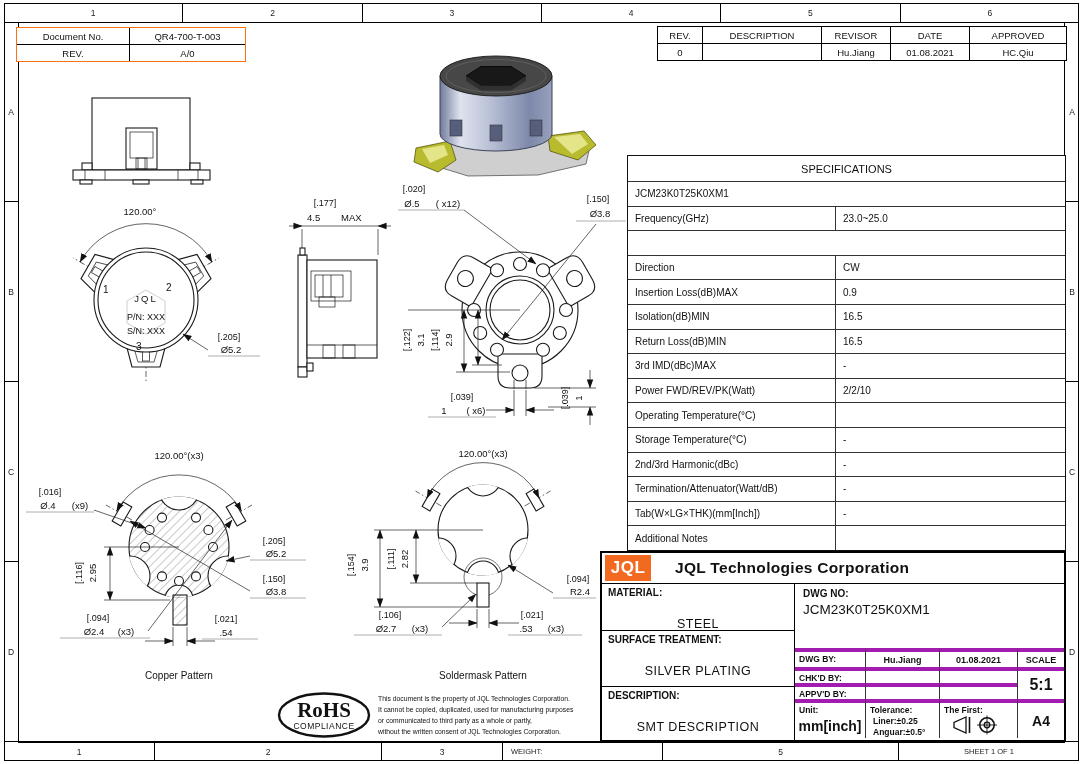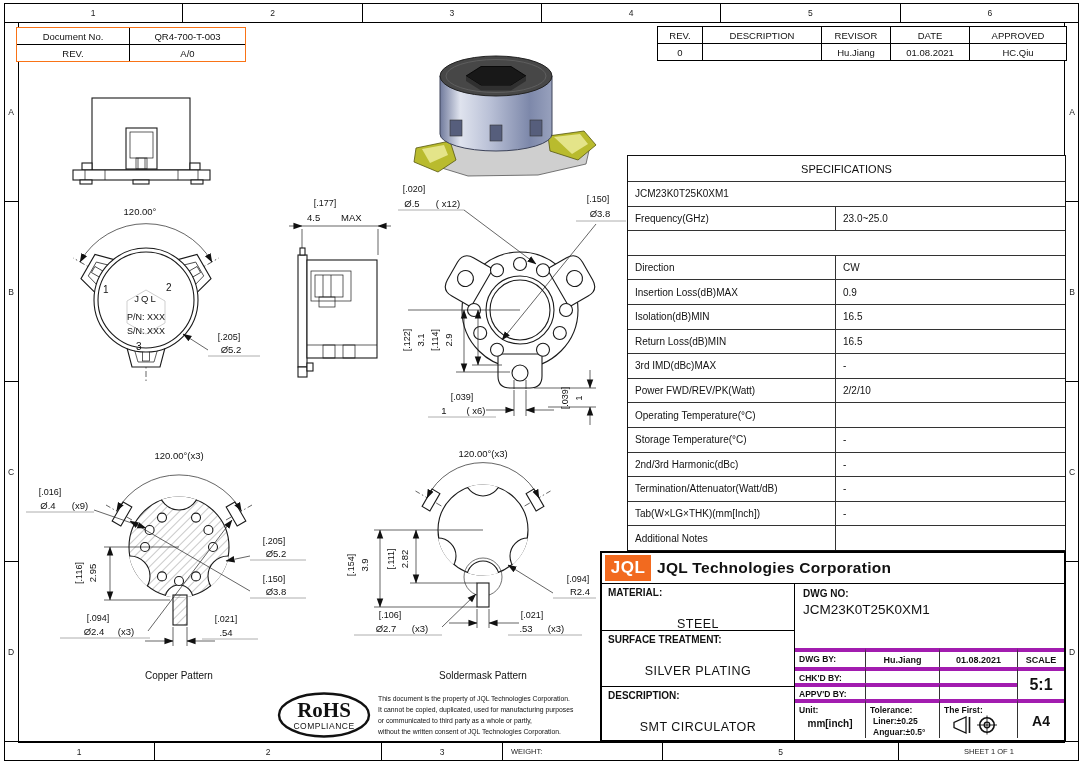--- a/index.html
+++ b/index.html
@@ -38,21 +38,21 @@
   .spec-title{height:25px;display:flex;align-items:center;justify-content:center;font-size:11px;}
   .spec-row{flex:1;display:flex;border-top:1px solid #333;}
   .spec-label{width:208px;border-right:1px solid #333;display:flex;align-items:center;padding-left:7px;font-size:10px;box-sizing:border-box;}
   .spec-full{flex:1;}
   .spec-value{flex:1;display:flex;align-items:center;padding-left:7px;font-size:10px;}
   
   .tb{position:absolute;left:600px;top:551px;width:466px;height:191px;border:2px solid #000;background:#fff;box-sizing:border-box;}
   .tb-header{position:absolute;left:0;top:0;width:100%;height:31px;border-bottom:1.5px solid #000;display:flex;align-items:center;box-sizing:border-box;}
   .tb-logo{width:46px;height:26px;margin-left:3px;background:#F26A1F;color:#fff;font-weight:800;
            font-size:17px;display:flex;align-items:center;justify-content:center;letter-spacing:.5px;}
-  .tb-company{margin-left:6px;font-size:15.5px;font-weight:bold;letter-spacing:.3px;}
+  .tb-company{margin-left:24px;font-size:15.5px;font-weight:bold;letter-spacing:.3px;}
   .tb-left{position:absolute;left:0;top:31px;width:192px;height:156px;}
   .tb-sec{border-bottom:1.5px solid #000;box-sizing:border-box;}
   .tb-sec:last-child{border-bottom:none;}
   .tb-sec .lbl{font-size:10px;font-weight:bold;padding:3px 0 0 6px;}
   .tb-sec .val{text-align:center;font-size:12.5px;margin-top:19px;letter-spacing:.5px;}
   .tb-right{position:absolute;left:192px;top:31px;width:271px;height:156px;border-left:1.5px solid #000;box-sizing:border-box;}
   .tb-dwgno{position:absolute;left:0;top:0;width:100%;height:64px;}
   .tb-dwgno .lbl{font-size:10px;font-weight:bold;padding:4px 0 0 8px;}
   .tb-dwgno .val{font-size:13.5px;padding:3px 0 0 8px;}
   .tbc{position:absolute;box-sizing:border-box;font-size:8.5px;border-top:4px solid #a21caf;font-weight:bold;}
@@ -524,21 +524,21 @@
       <div class="tb-sec" style="height:47px">
         <div class="lbl">MATERIAL:</div>
         <div class="val">STEEL</div>
       </div>
       <div class="tb-sec" style="height:56px">
         <div class="lbl">SURFACE TREATMENT:</div>
         <div class="val">SILVER PLATING</div>
       </div>
       <div class="tb-sec" style="height:50px">
         <div class="lbl">DESCRIPTION:</div>
-        <div class="val">SMT CIRCULATOR</div>
+        <div class="val">SMT DESCRIPTION</div>
       </div>
     </div>
     <div class="tb-right">
       <div class="tb-dwgno">
         <div class="lbl">DWG NO:</div>
         <div class="val">JCM23K0T25K0XM1</div>
       </div>
 
       <div class="tbc" style="left:0;top:64px;width:70px;height:19px">
           <div class="in">DWG BY:</div>
@@ -552,21 +552,21 @@
       <div class="tbc bl" style="left:70px;top:83px;width:74px;height:16px"></div>
       <div class="tbc bl" style="left:144px;top:83px;width:78px;height:16px"></div>
       <div class="tbc" style="left:0;top:99px;width:70px;height:16px">
           <div class="in">APPV'D BY:</div>
         </div>
       <div class="tbc bl" style="left:70px;top:99px;width:74px;height:16px"></div>
       <div class="tbc bl" style="left:144px;top:99px;width:78px;height:16px"></div>
       <div class="tbc bl center" style="left:222px;top:83px;width:47px;height:32px;font-size:16px">5:1</div>
       <div class="tbc" style="left:0;top:115px;width:70px;height:39px">
         <div class="in">Unit:</div>
-        <div style="text-align:center;font-size:10px;margin-top:3px">mm[inch]</div>
+        <div style="text-align:center;font-size:14px;margin-top:3px">mm[inch]</div>
       </div>
       <div class="tbc bl" style="left:70px;top:115px;width:74px;height:39px">
         <div class="in">Tolerance:</div>
         <div style="padding-left:7px;margin-top:1px">Liner:±0.25</div>
         <div style="padding-left:7px;margin-top:1px">Anguar:±0.5°</div>
       </div>
       <div class="tbc bl" style="left:144px;top:115px;width:78px;height:39px">
         <div class="in">The First:</div>
         <svg width="52" height="20" viewBox="0 0 52 20" style="margin-left:12px">
           <polygon points="14,2 2,7.5 2,12.5 14,18" fill="none" stroke="#111" stroke-width="1.3"></polygon>

